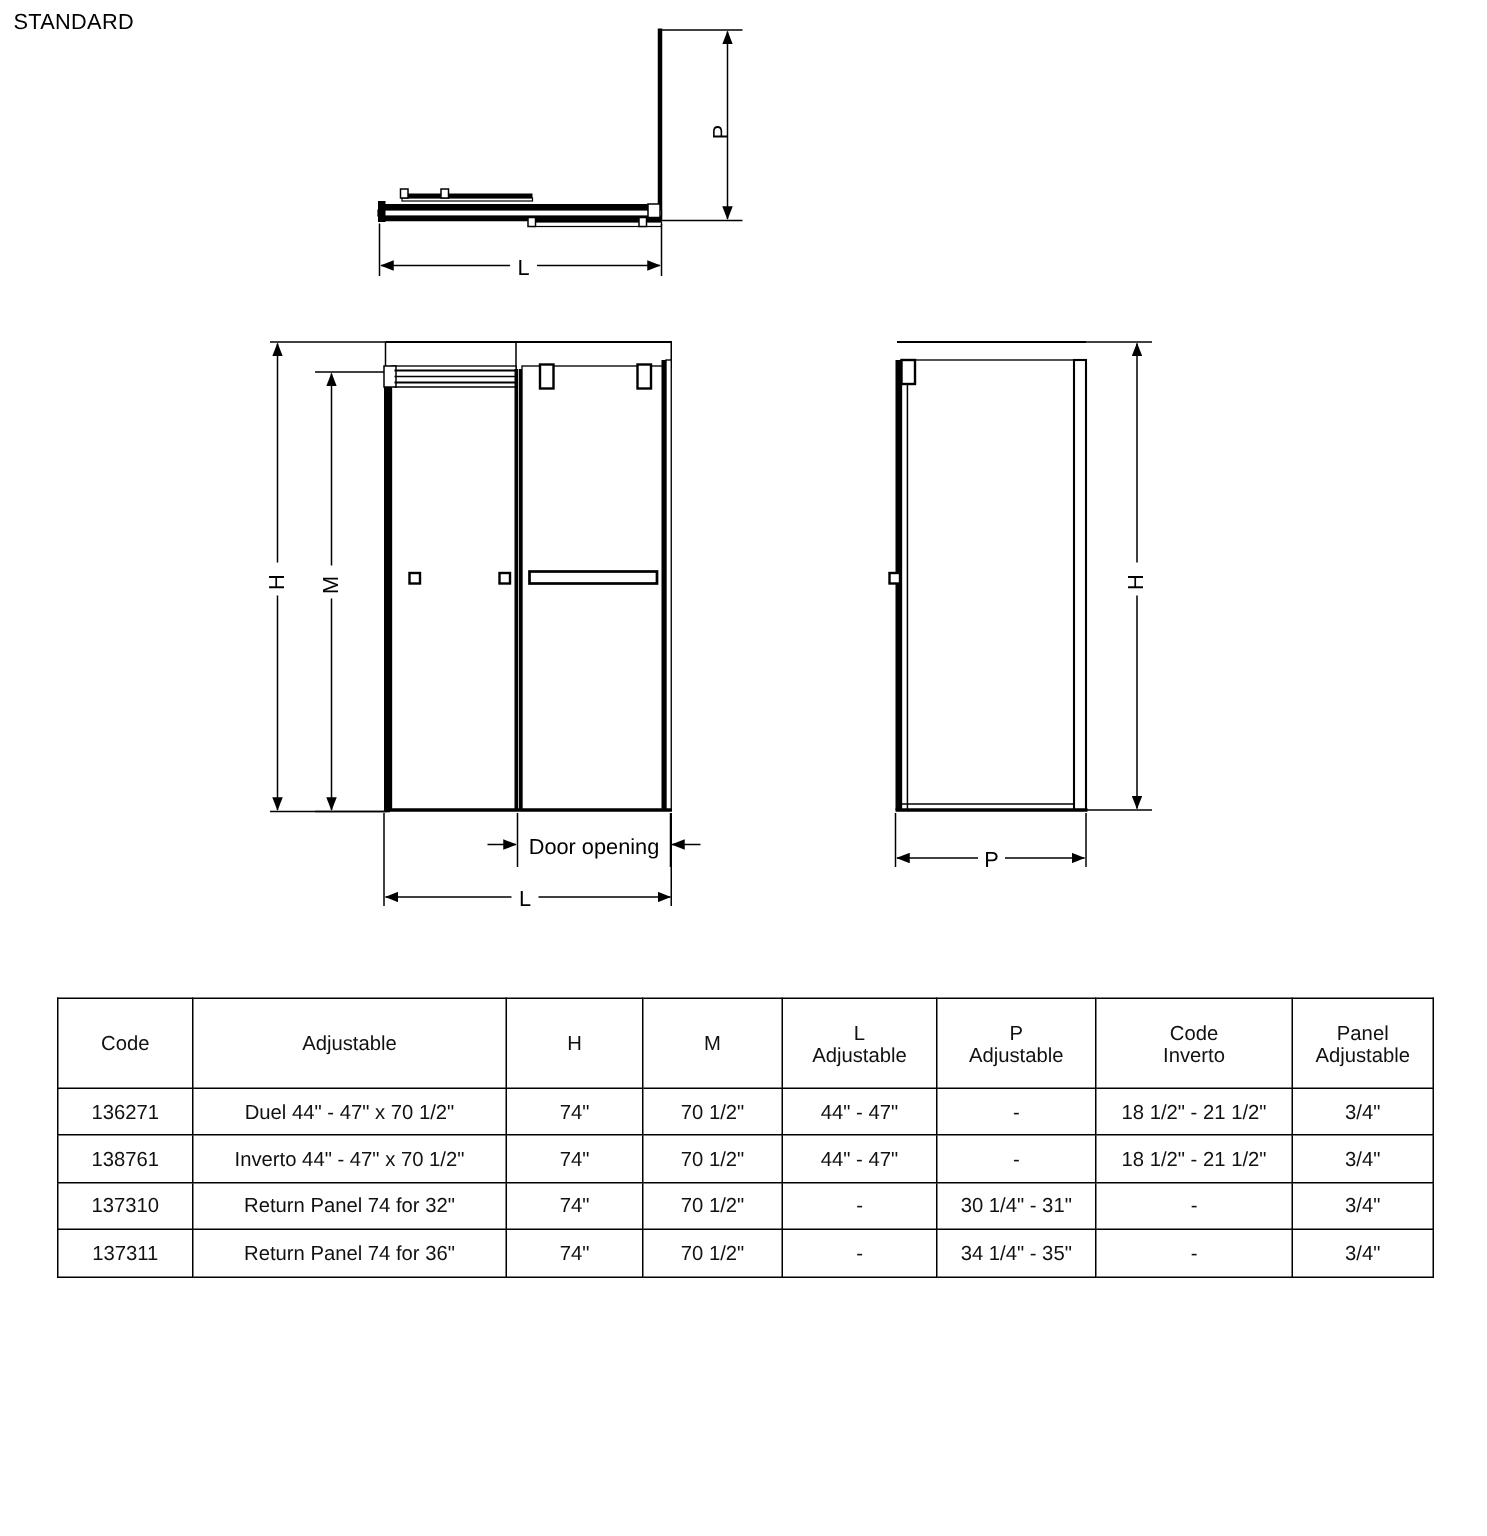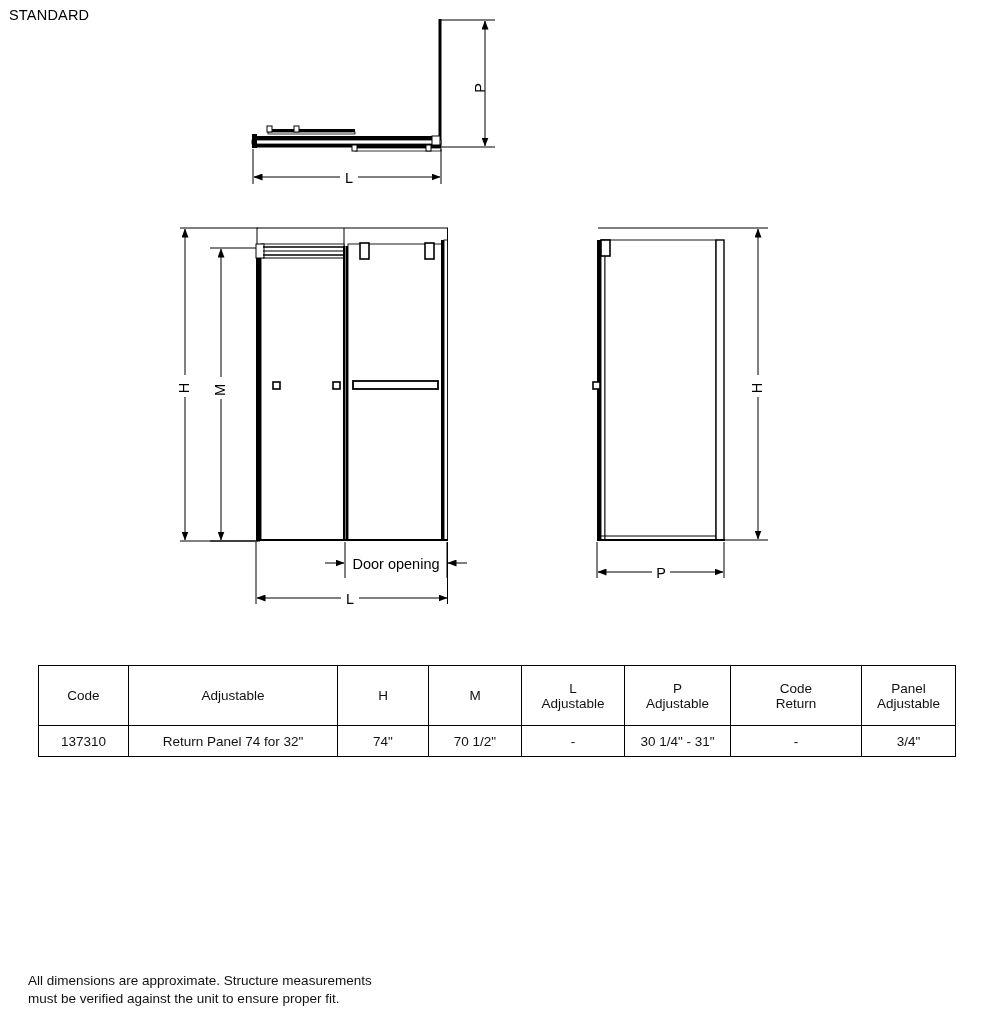--- a/index.html
+++ b/index.html
@@ -264,38 +264,66 @@
         <th class="hdr-two-line">
           <span>L</span>
           <span>Adjustable</span>
         </th>
         <th class="hdr-two-line">
           <span>P</span>
           <span>Adjustable</span>
         </th>
         <th class="hdr-two-line">
           <span>Code</span>
-          <span>Return</span>
+          <span>Inverto</span>
         </th>
         <th class="hdr-two-line">
           <span>Panel</span>
           <span>Adjustable</span>
         </th>
       </tr>
     </thead>
     <tbody>
+      <tr>
+        <td>136271</td>
+        <td>Duel 44" - 47" x 70 1/2"</td>
+        <td>74"</td>
+        <td>70 1/2"</td>
+        <td>44" - 47"</td>
+        <td>-</td>
+        <td>18 1/2" - 21 1/2"</td>
+        <td>3/4"</td>
+      </tr>
+      <tr>
+        <td>138761</td>
+        <td>Inverto 44" - 47" x 70 1/2"</td>
+        <td>74"</td>
+        <td>70 1/2"</td>
+        <td>44" - 47"</td>
+        <td>-</td>
+        <td>18 1/2" - 21 1/2"</td>
+        <td>3/4"</td>
+      </tr>
       <tr>
         <td>137310</td>
         <td>Return Panel 74 for 32"</td>
         <td>74"</td>
         <td>70 1/2"</td>
         <td>-</td>
         <td>30 1/4" - 31"</td>
         <td>-</td>
         <td>3/4"</td>
       </tr>
+      <tr>
+        <td>137311</td>
+        <td>Return Panel 74 for 36"</td>
+        <td>74"</td>
+        <td>70 1/2"</td>
+        <td>-</td>
+        <td>34 1/4" - 35"</td>
+        <td>-</td>
+        <td>3/4"</td>
+      </tr>
     </tbody>
   </table>
 
-  <div class="footnote">All dimensions are approximate. Structure measurements
-must be verified against the unit to ensure proper fit.</div>
 
 </div>
 
 </body></html>

